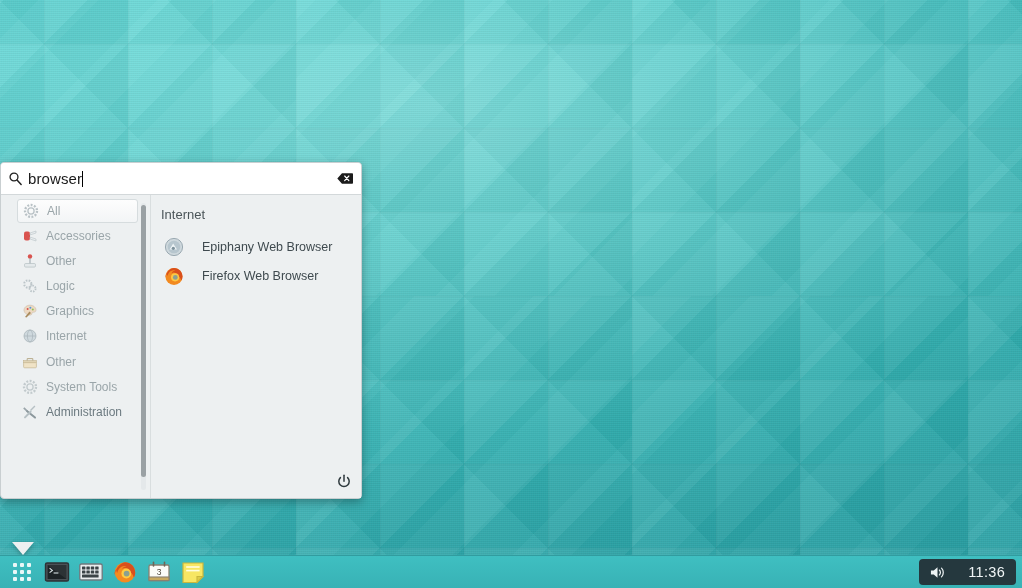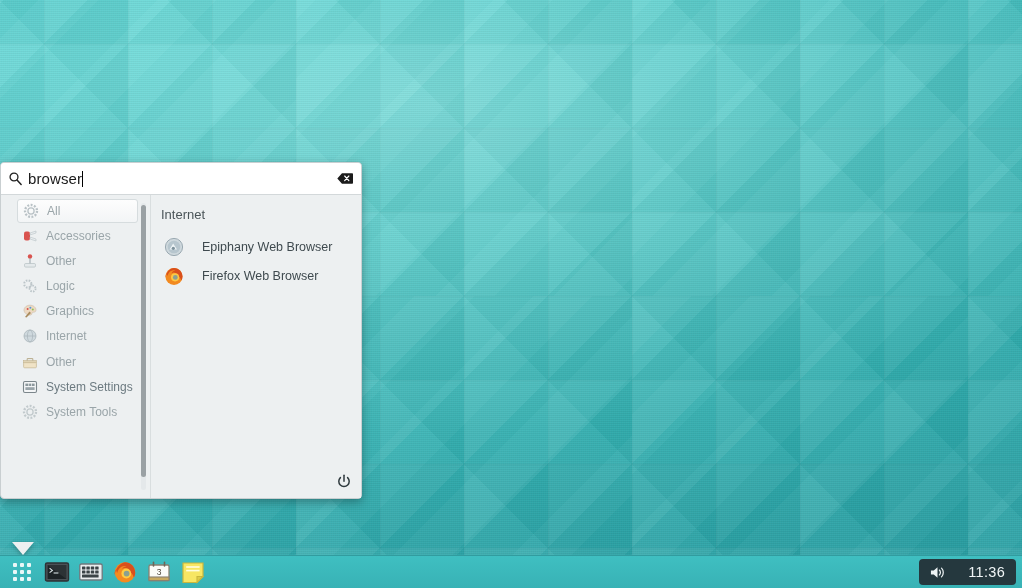--- a/index.html
+++ b/index.html
@@ -259,39 +259,38 @@
         <svg class="ic" viewBox="0 0 16 16">
           <rect x="1.6" y="8.4" width="12.8" height="5.4" rx="1" fill="#f0e3c6" stroke="#c4b58f" stroke-width=".7"></rect>
           <rect x="1.6" y="6.6" width="12.8" height="2.2" fill="#dfd3b4" stroke="#c4b58f" stroke-width=".6"></rect>
           <path d="M5.2 6.6 V4.6 h5.6 v2" fill="none" stroke="#b7ab8b" stroke-width="1"></path>
         </svg>
         <span class="lbl">Other</span>
       </div>
 
 
 
-      <div class="cat dark">
-        <svg class="ic" viewBox="0 0 16 16">
-          <rect x="1.5" y="2.5" width="13" height="11" rx="1.4" fill="#f3f5f6" stroke="#7b868b" stroke-width="1.1"></rect>
-          <rect x="3.4" y="4.6" width="3" height="2.4" fill="#8b979c"></rect>
-          <rect x="7.1" y="4.6" width="2.2" height="2.4" fill="#8b979c"></rect>
-          <rect x="10" y="4.6" width="2.6" height="2.4" fill="#8b979c"></rect>
-          <rect x="3.4" y="8.2" width="9.2" height="2.8" fill="#9aa5aa"></rect>
-        </svg>
-        <span class="lbl">System Settings</span>
-      </div>
 
       <div class="cat">
         <svg class="ic" viewBox="0 0 16 16">
           <circle cx="8" cy="8" r="6" fill="none" stroke="#c2cacd" stroke-width="2.3" stroke-dasharray="1.9 1.5"></circle>
           <circle cx="8" cy="8" r="3.1" fill="none" stroke="#c2cacd" stroke-width="1.3"></circle>
         </svg>
         <span class="lbl">System Tools</span>
       </div>
 
+      <div class="cat dark">
+        <svg class="ic" viewBox="0 0 16 16">
+          <path d="M2.4 3.2 L6 6.8 L4.8 8 L1.2 4.4 Z" fill="#9aa5aa"></path>
+          <path d="M5.2 7.2 L13 13.6" stroke="#8b979c" stroke-width="2" stroke-linecap="round"></path>
+          <path d="M13.4 2.6 L9 7 L8 6 L12.4 1.6 Z" fill="#b6c0c4"></path>
+          <path d="M8.6 7.8 L3 13.4" stroke="#b6c0c4" stroke-width="2" stroke-linecap="round"></path>
+        </svg>
+        <span class="lbl">Administration</span>
+      </div>
 
 
       <div class="scrollbar">
         <div class="scrollthumb"></div>
       </div>
     </div>
 
     <div class="results">
       <div class="group-title">Internet</div>
 

